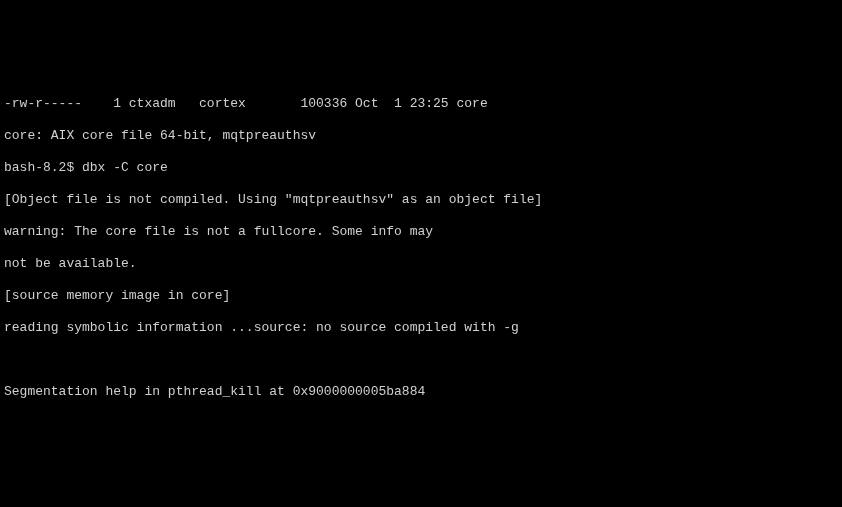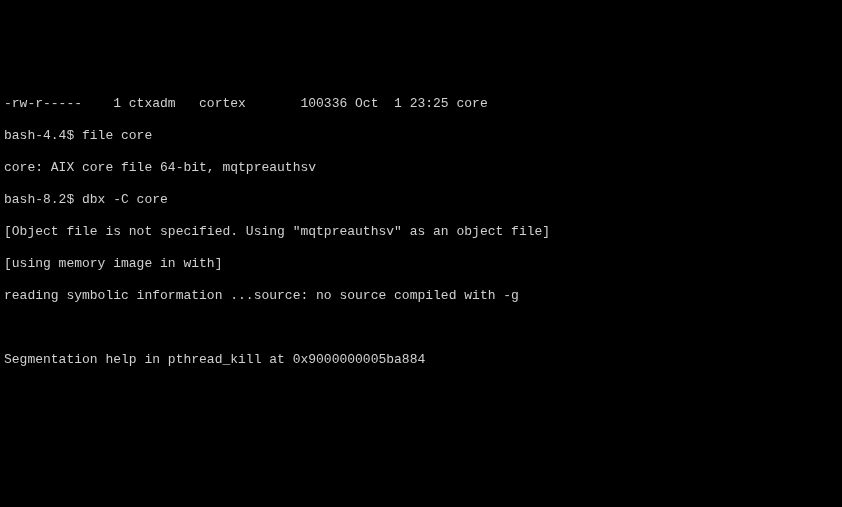--- a/index.html
+++ b/index.html
@@ -20,25 +20,26 @@
   }
   .line { display: block; }
 </style>
 </head>
 <body>
 
 
 
 <div class="term">
 <span class="line">-rw-r-----    1 ctxadm   cortex       100336 Oct  1 23:25 core</span>
-<span class="line">bash-4.4$ file core</span>
 <span class="line">core: AIX core file 64-bit, mqtpreauthsv</span>
 <span class="line">bash-8.2$ dbx -C core</span>
-<span class="line">[Object file is not specified. Using "mqtpreauthsv" as an object file]</span>
-<span class="line">[using memory image in with]</span>
+<span class="line">[Object file is not compiled. Using "mqtpreauthsv" as an object file]</span>
+<span class="line">warning: The core file is not a fullcore. Some info may</span>
+<span class="line">not be available.</span>
+<span class="line">[source memory image in core]</span>
 <span class="line">reading symbolic information ...source: no source compiled with -g</span>
 <span class="line"></span>
 <span class="line"></span>
 <span class="line">Segmentation help in pthread_kill at 0x9000000005ba884</span>
 
 
 
 
 
 

